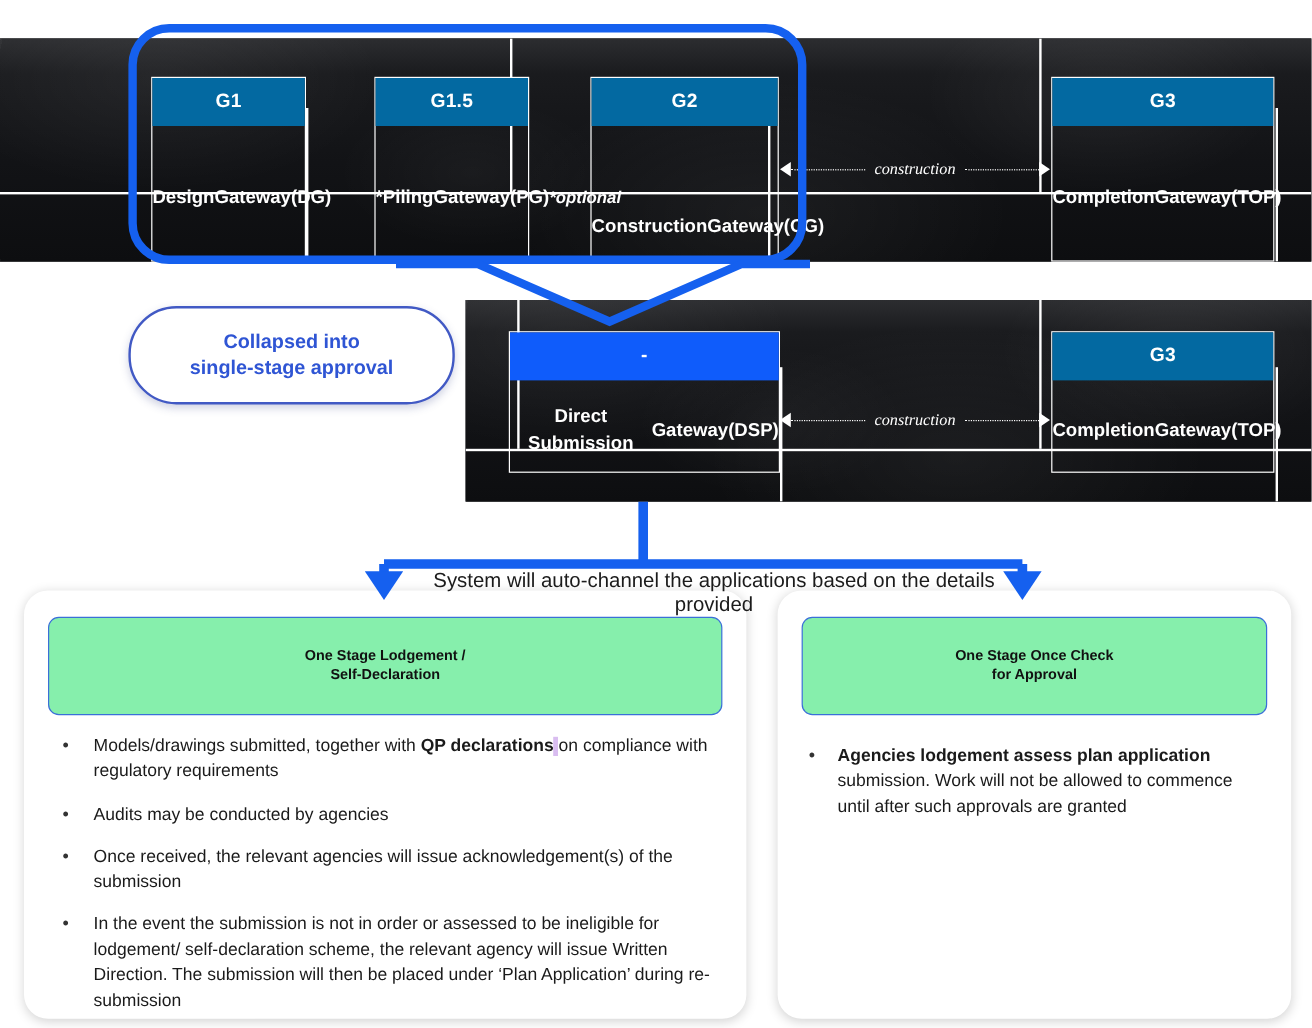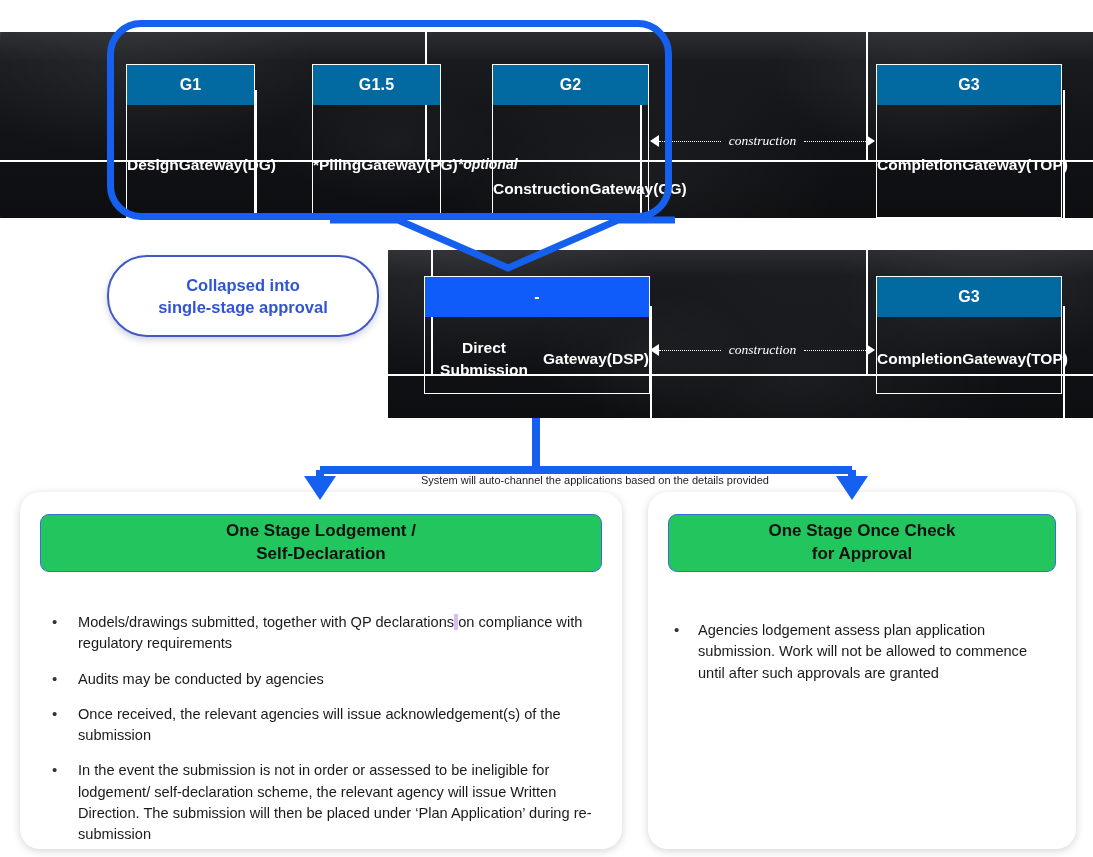--- a/index.html
+++ b/index.html
@@ -87,54 +87,54 @@
     box-shadow:0 3px 7px rgba(60,70,140,.25);
     display:flex;align-items:center;justify-content:center;text-align:center;
     color:#2f55d4;font-size:16.5px;font-weight:700;line-height:1.35;
     z-index:8;
   }
 
   
   #split{position:absolute;left:300px;top:418px;width:580px;height:82px;z-index:5;}
   #split-caption{
     position:absolute;left:345px;top:474px;width:500px;
-    text-align:center;font-size:11px;color:#1b1b1b;z-index:6;
+    text-align:center;font-size:17px;color:#1b1b1b;z-index:6;
     font-family:"Liberation Sans",sans-serif;
   }
 
   
   .outcard{
     position:absolute;background:#ffffff;border-radius:20px;
     box-shadow:0 2px 9px rgba(0,0,0,.17);
     box-sizing:border-box;
   }
   #card-left{left:20px;top:492px;width:602px;height:357px;}
   #card-right{left:648px;top:492px;width:428px;height:357px;}
 
   .card-head{
-    position:absolute;left:20px;right:20px;top:22px;height:58px;
-    background:#22c55e;border:1.6px solid #3a6fd8;border-radius:9px;
+    position:absolute;left:20px;right:20px;top:22px;height:82px;
+    background:#86efac;border:1.6px solid #3a6fd8;border-radius:9px;
     display:flex;align-items:center;justify-content:center;text-align:center;
-    color:#111111;font-size:17px;font-weight:700;line-height:1.33;
+    color:#111111;font-size:12px;font-weight:700;line-height:1.33;
     box-sizing:border-box;
   }
 
   ul.bullets{
     position:absolute;left:28px;right:20px;top:120px;margin:0;padding:0;list-style:none;
   }
   ul.bullets li{
     position:relative;padding-left:30px;margin-bottom:14px;
     font-size:14.6px;line-height:1.46;color:#1a1a1a;
   }
   ul.bullets li::before{
     content:"\2022";position:absolute;left:4px;top:-1px;font-size:15px;color:#333;
   }
   #card-right ul.bullets{top:128px;left:22px;right:40px;}
   #card-right ul.bullets li{padding-left:28px;}
-  .bold{font-weight:400;}
+  .bold{font-weight:700;}
   .hl{background:#d9bdf0;}
 </style>
 </head>
 <body>
 
 <div class="band" id="band-top">
   <div class="vdiv" style="left:255px;top:58px;height:128px;"></div>
   <div class="vdiv" style="left:425px;top:0px;height:128px;"></div>
   <div class="vdiv" style="left:640px;top:58px;height:128px;"></div>
   <div class="vdiv" style="left:866px;top:0px;height:128px;"></div>

